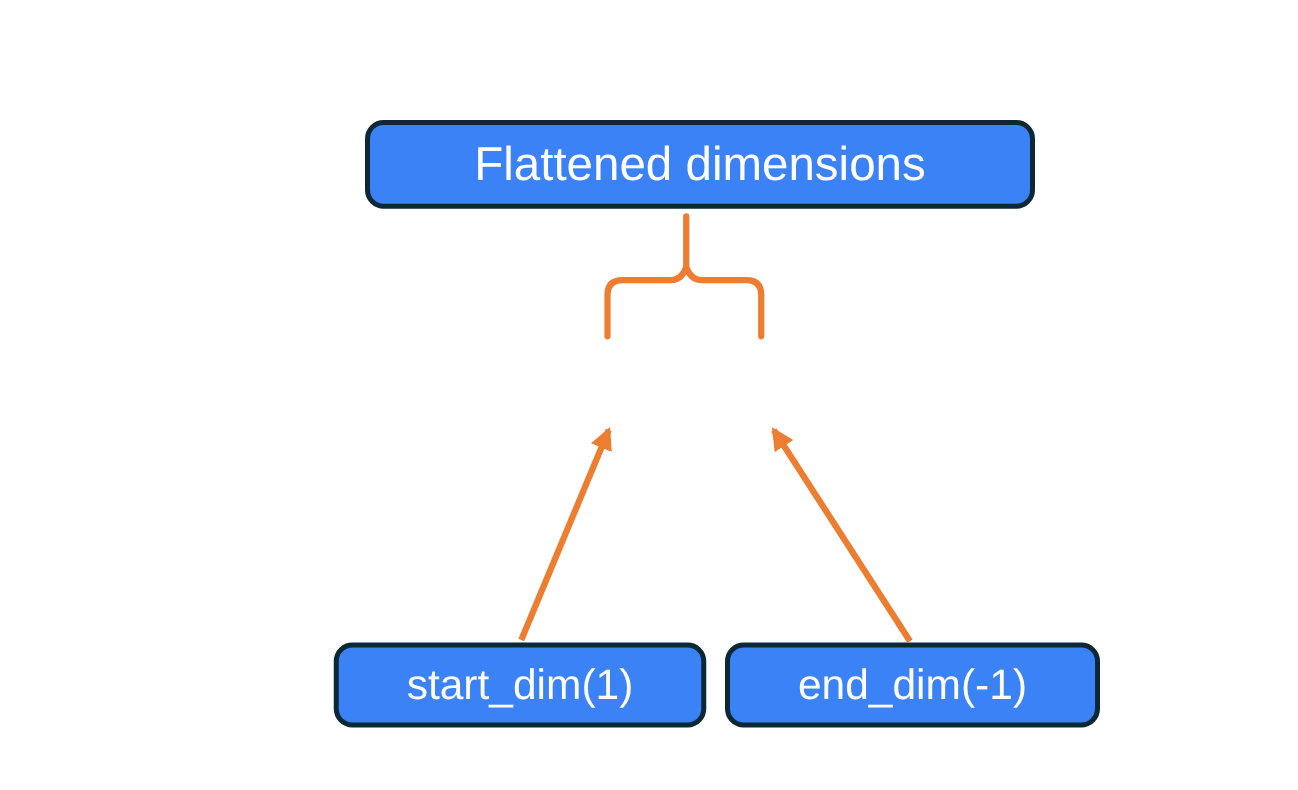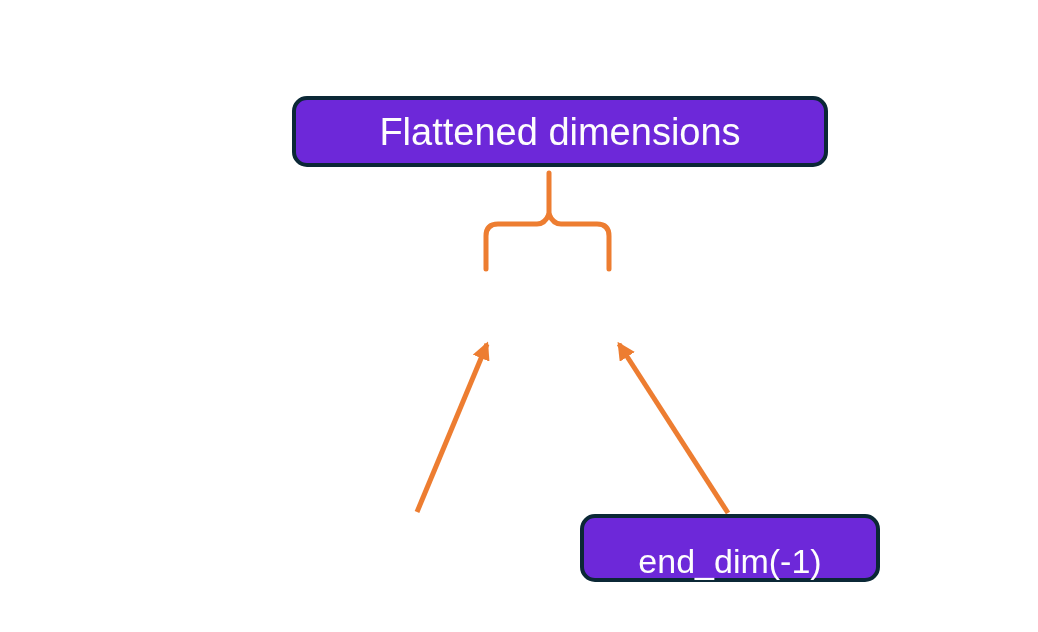--- a/index.html
+++ b/index.html
@@ -11,21 +11,21 @@
   .canvas {
     position: relative;
     width: 1038px;
     height: 632px;
     background: #ffffff;
     overflow: hidden;
   }
   .node {
     position: absolute;
     box-sizing: border-box;
-    background: #6d28d9;
+    background: #3b82f6;
     border: 4px solid #0b2836;
     color: #fdfdfd;
     display: flex;
     align-items: center;
     justify-content: center;
     text-align: center;
     line-height: 1;
   }
   .node-flattened {
     left: 292px; top: 96px;
@@ -45,40 +45,42 @@
     left: 267px; top: 514px;
     width: 298px; height: 68px;
     border-radius: 15px;
     font-size: 34px;
   }
   .node-end-dim {
     left: 580px; top: 514px;
     width: 300px; height: 68px;
     border-radius: 15px;
     font-size: 34px;
-    align-items: flex-end;
   }
   .connector-layer {
     position: absolute;
     left: 0; top: 0;
     width: 1038px;
     height: 632px;
     pointer-events: none;
   }
 </style>
 </head>
 <body>
 
 <div class="canvas">
 
   <div class="node node-flattened">
     <span>Flattened dimensions</span>
   </div>
 
 
+  <div class="node node-start-dim">
+    <span>start_dim(1)</span>
+  </div>
 
   <div class="node node-end-dim">
     <span>end_dim(-1)</span>
   </div>
 
   <svg class="connector-layer" viewBox="0 0 1038 632" xmlns="http://www.w3.org/2000/svg">
     <defs>
       <marker id="arrowhead" viewBox="0 0 10 10" refX="8.5" refY="5" markerWidth="3.6" markerHeight="3.6" orient="auto-start-reverse" markerUnits="strokeWidth">
         <path d="M0,0 L10,5 L0,10 Z" fill="#ed7d31"></path>
       </marker>

